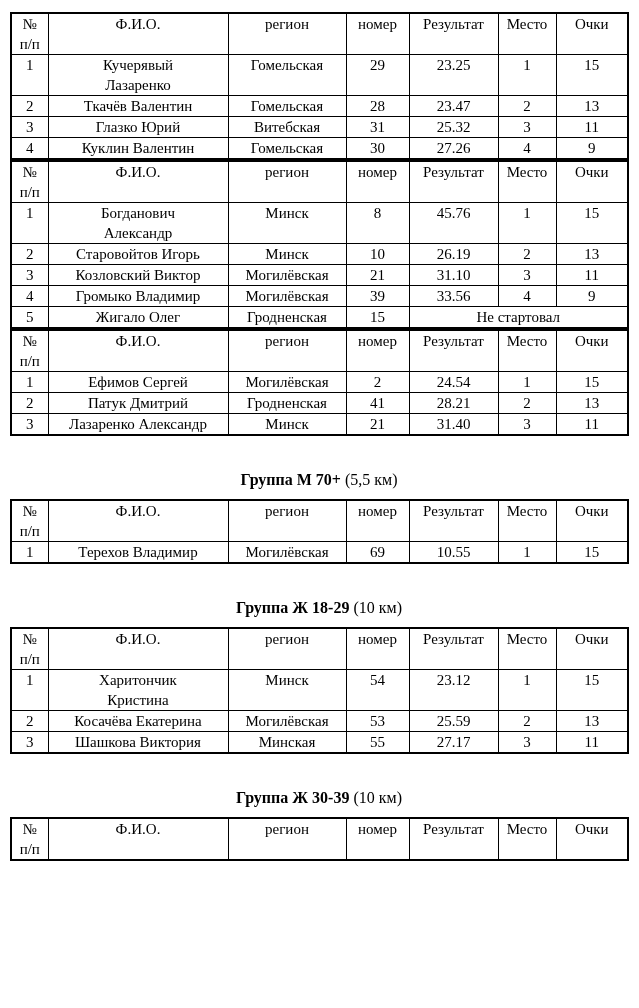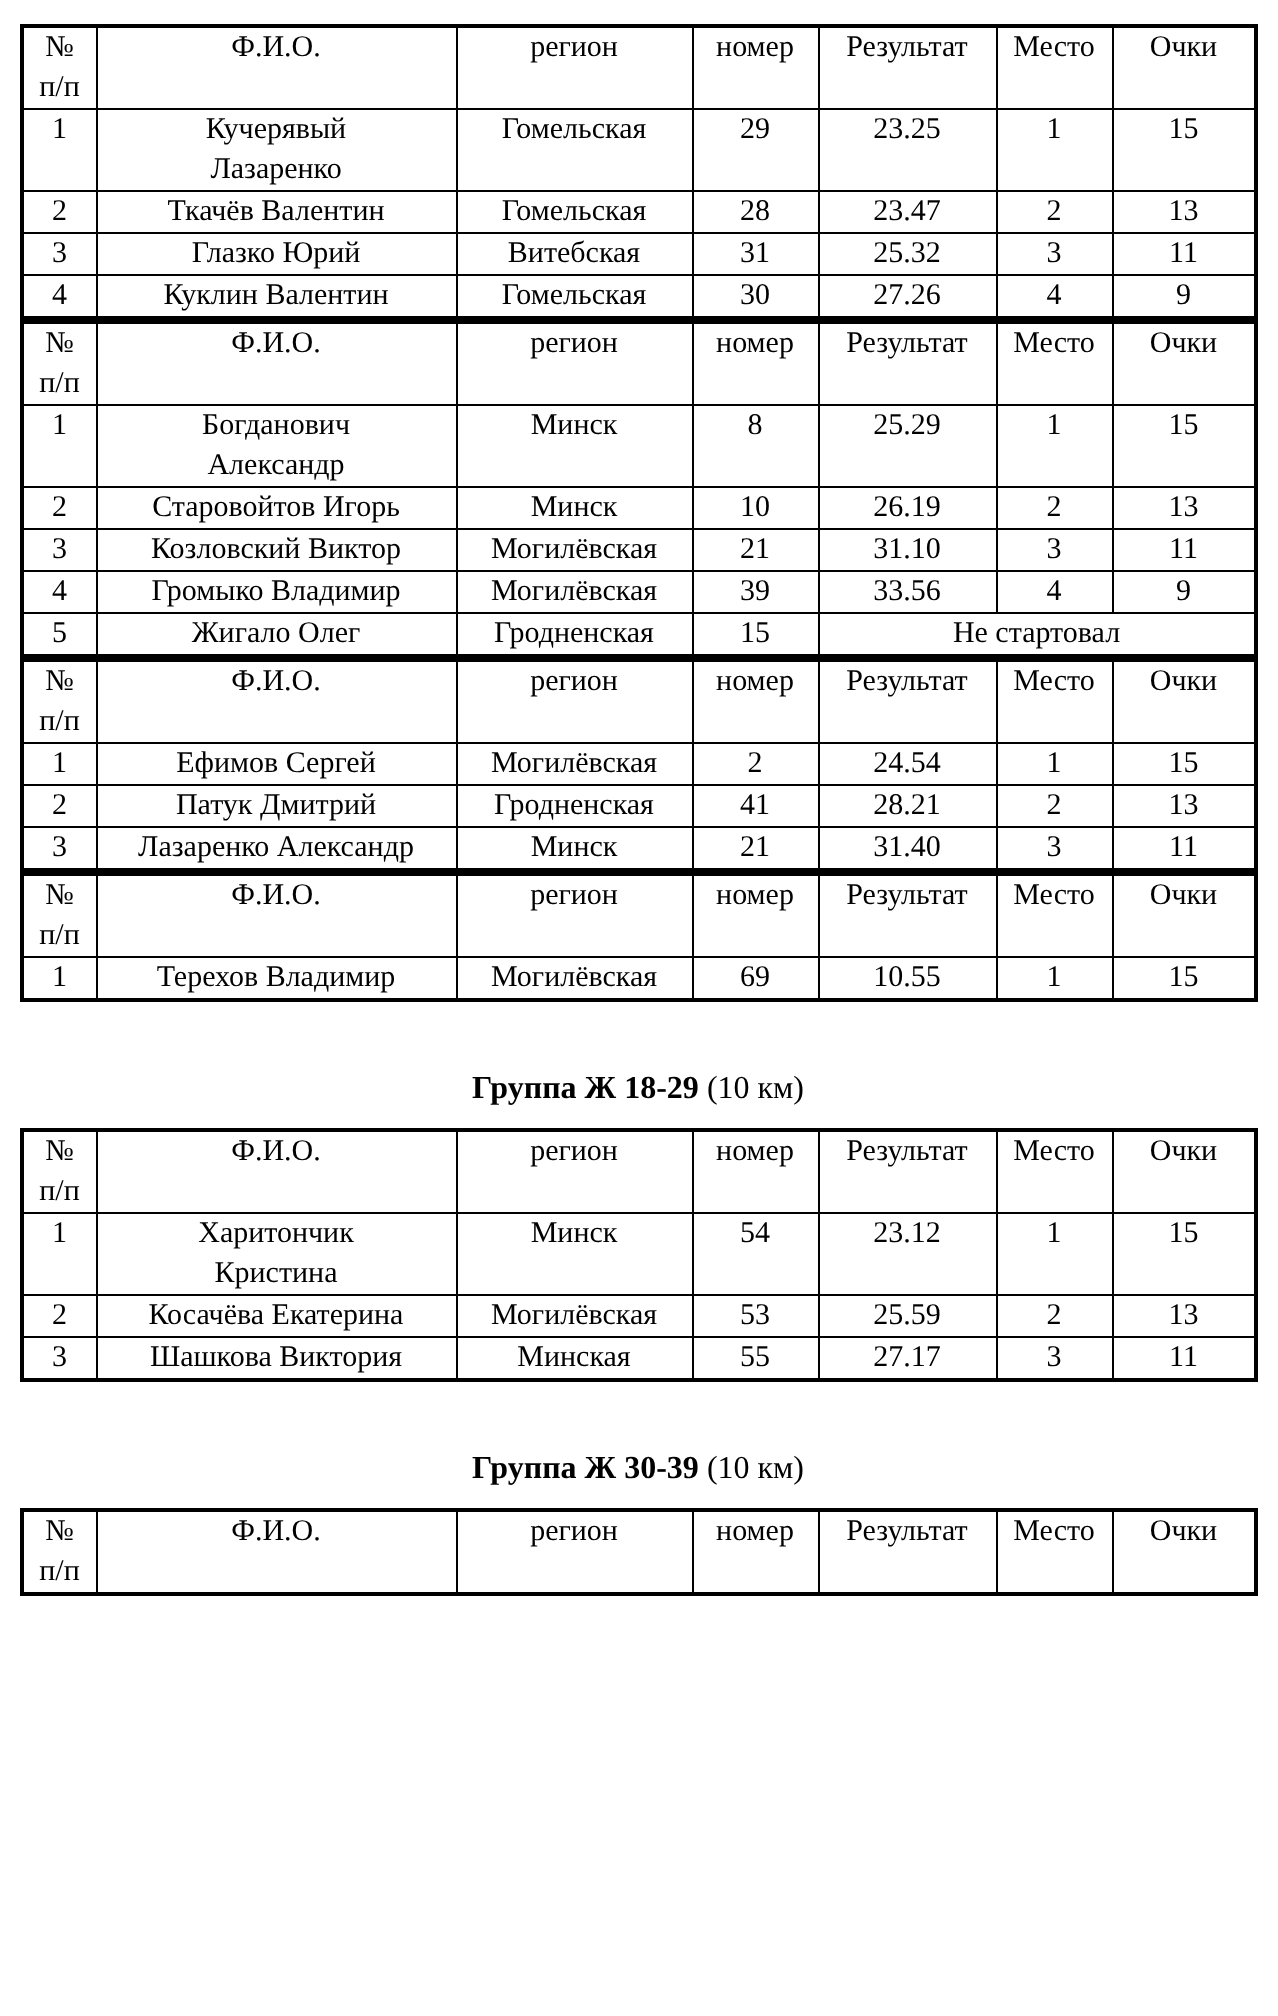--- a/index.html
+++ b/index.html
@@ -143,21 +143,21 @@
             <th>Очки</th>
           </tr>
         </thead>
         <tbody>
           <tr>
             <td>1</td>
             <td>Богданович
 Александр</td>
             <td>Минск</td>
             <td>8</td>
-            <td>25.29</td>
+            <td>45.76</td>
             <td>1</td>
             <td>15</td>
           </tr>
           <tr>
             <td>2</td>
             <td>Старовойтов Игорь</td>
             <td>Минск</td>
             <td>10</td>
             <td>26.19</td>
             <td>2</td>
@@ -239,20 +239,21 @@
             <td>Минск</td>
             <td>21</td>
             <td>31.40</td>
             <td>3</td>
             <td>11</td>
           </tr>
         </tbody>
       </table>
     </section>
     <section class="result-group">
+      <h2 class="group-title"><span class="gt-name">Группа М 70+</span> <span class="gt-distance">(5,5 км)</span></h2>
       <table class="results">
         <colgroup>
           <col style="width: 37px;">
           <col style="width: 180px;">
           <col style="width: 118px;">
           <col style="width: 63px;">
           <col style="width: 89px;">
           <col style="width: 58px;">
           <col style="width: 72px;">
         </colgroup>

